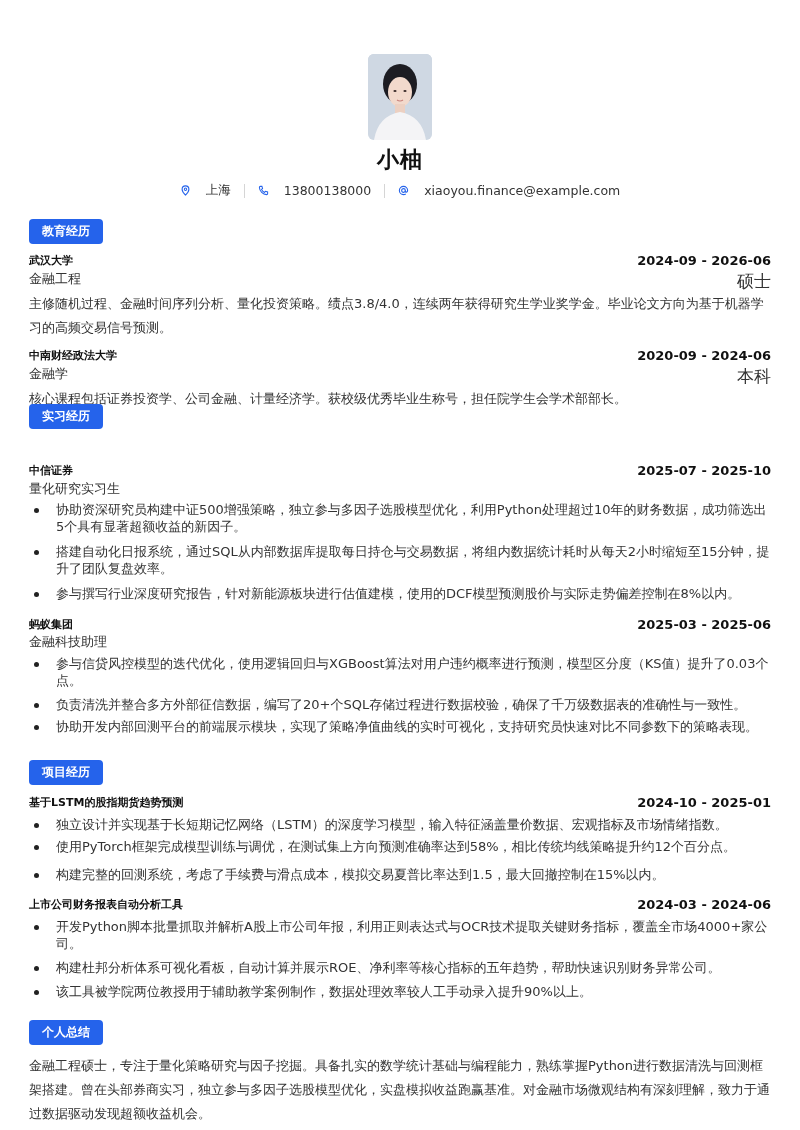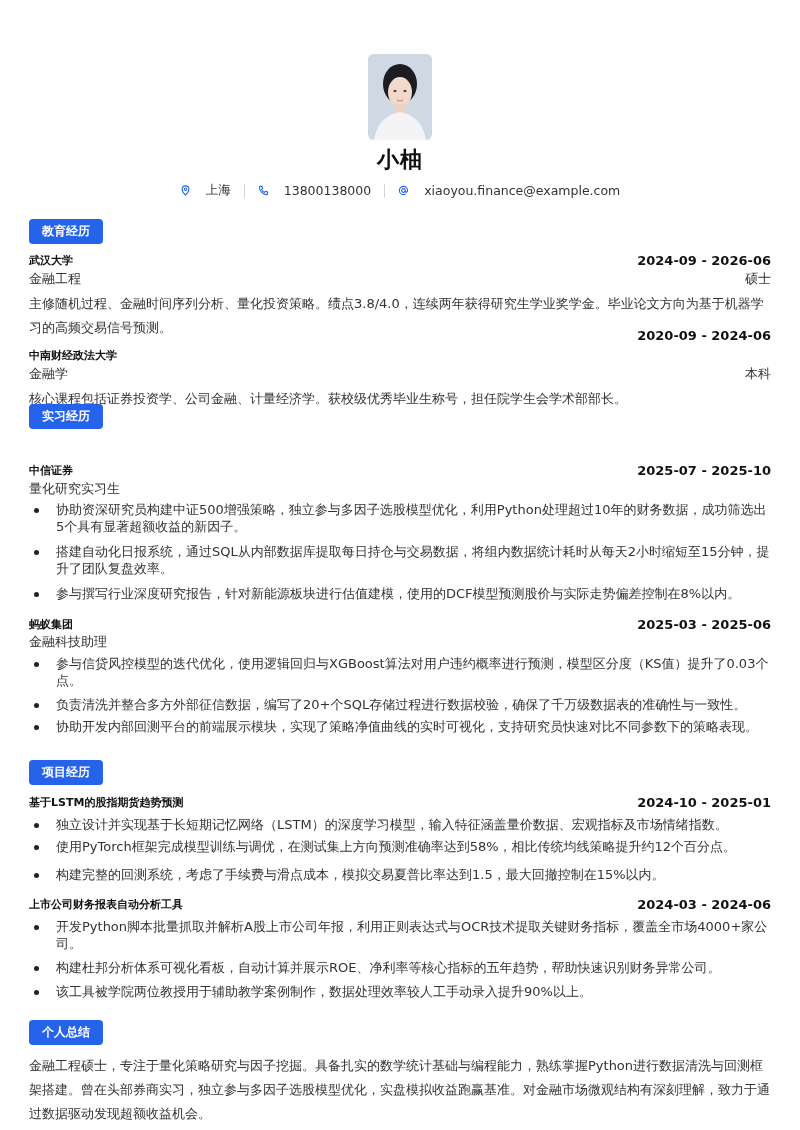--- a/index.html
+++ b/index.html
@@ -14,21 +14,21 @@
   .contact { display: flex; align-items: center; gap: 15px; }
   .contact svg { width: 11px; height: 11px; }
   .sep { width: 1px; height: 14px; background: #d5d5d5; margin: 0 13px; }
 
   .section-tag { position: absolute; left: 29px; height: 25px; padding: 0 13px; background: #2563eb; color: #fff; border-radius: 4px;
                  font-size: 12px; font-weight: bold; line-height: 25px; }
 
   .entry-title { position: absolute; left: 29px; font-size: 11px; font-weight: bold; color: #111; }
   .entry-date { position: absolute; right: 29px; font-size: 13px; font-weight: bold; color: #111; text-align: right; }
   .entry-sub { position: absolute; left: 29px; font-size: 13px; color: #333; }
-  .entry-sub-right { position: absolute; right: 29px; font-size: 13px; color: #333; text-align: right; }
+  .entry-sub-right { position: absolute; right: 29px; font-size: 17px; color: #333; text-align: right; }
   .para { position: absolute; left: 29px; width: 742px; font-size: 13px; color: #333; line-height: 24px; }
 
   .bullets { position: absolute; left: 29px; width: 742px; list-style: none; }
   .bullets li { position: relative; padding-left: 27px; font-size: 13px; color: #333; line-height: 17px; }
   .bullets li::before { content: ""; position: absolute; left: 5px; top: 7px; width: 5px; height: 5px; border-radius: 50%; background: #222; }
 </style>
 </head>
 <body>
 
 <div class="page">
@@ -75,21 +75,21 @@
 
   <div class="section-tag" style="top:219px;">教育经历</div>
 
   <div class="entry-title" style="top:253px;">武汉大学</div>
   <div class="entry-date" style="top:253px;">2024-09 - 2026-06</div>
   <div class="entry-sub" style="top:270px;">金融工程</div>
   <div class="entry-sub-right" style="top:270px;">硕士</div>
   <div class="para" style="top:292px;">主修随机过程、金融时间序列分析、量化投资策略。绩点3.8/4.0，连续两年获得研究生学业奖学金。毕业论文方向为基于机器学习的高频交易信号预测。</div>
 
   <div class="entry-title" style="top:348px;">中南财经政法大学</div>
-  <div class="entry-date" style="top:328px;">2020-09 - 2024-06</div>
+  <div class="entry-date" style="top:348px;">2020-09 - 2024-06</div>
   <div class="entry-sub" style="top:365px;">金融学</div>
   <div class="entry-sub-right" style="top:365px;">本科</div>
   <div class="para" style="top:387px;">核心课程包括证券投资学、公司金融、计量经济学。获校级优秀毕业生称号，担任院学生会学术部部长。</div>
 
   <div class="section-tag" style="top:404px;">实习经历</div>
 
   <div class="entry-title" style="top:463px;">中信证券</div>
   <div class="entry-date" style="top:463px;">2025-07 - 2025-10</div>
   <div class="entry-sub" style="top:480px;">量化研究实习生</div>
   <ul class="bullets" style="top:501px;">

